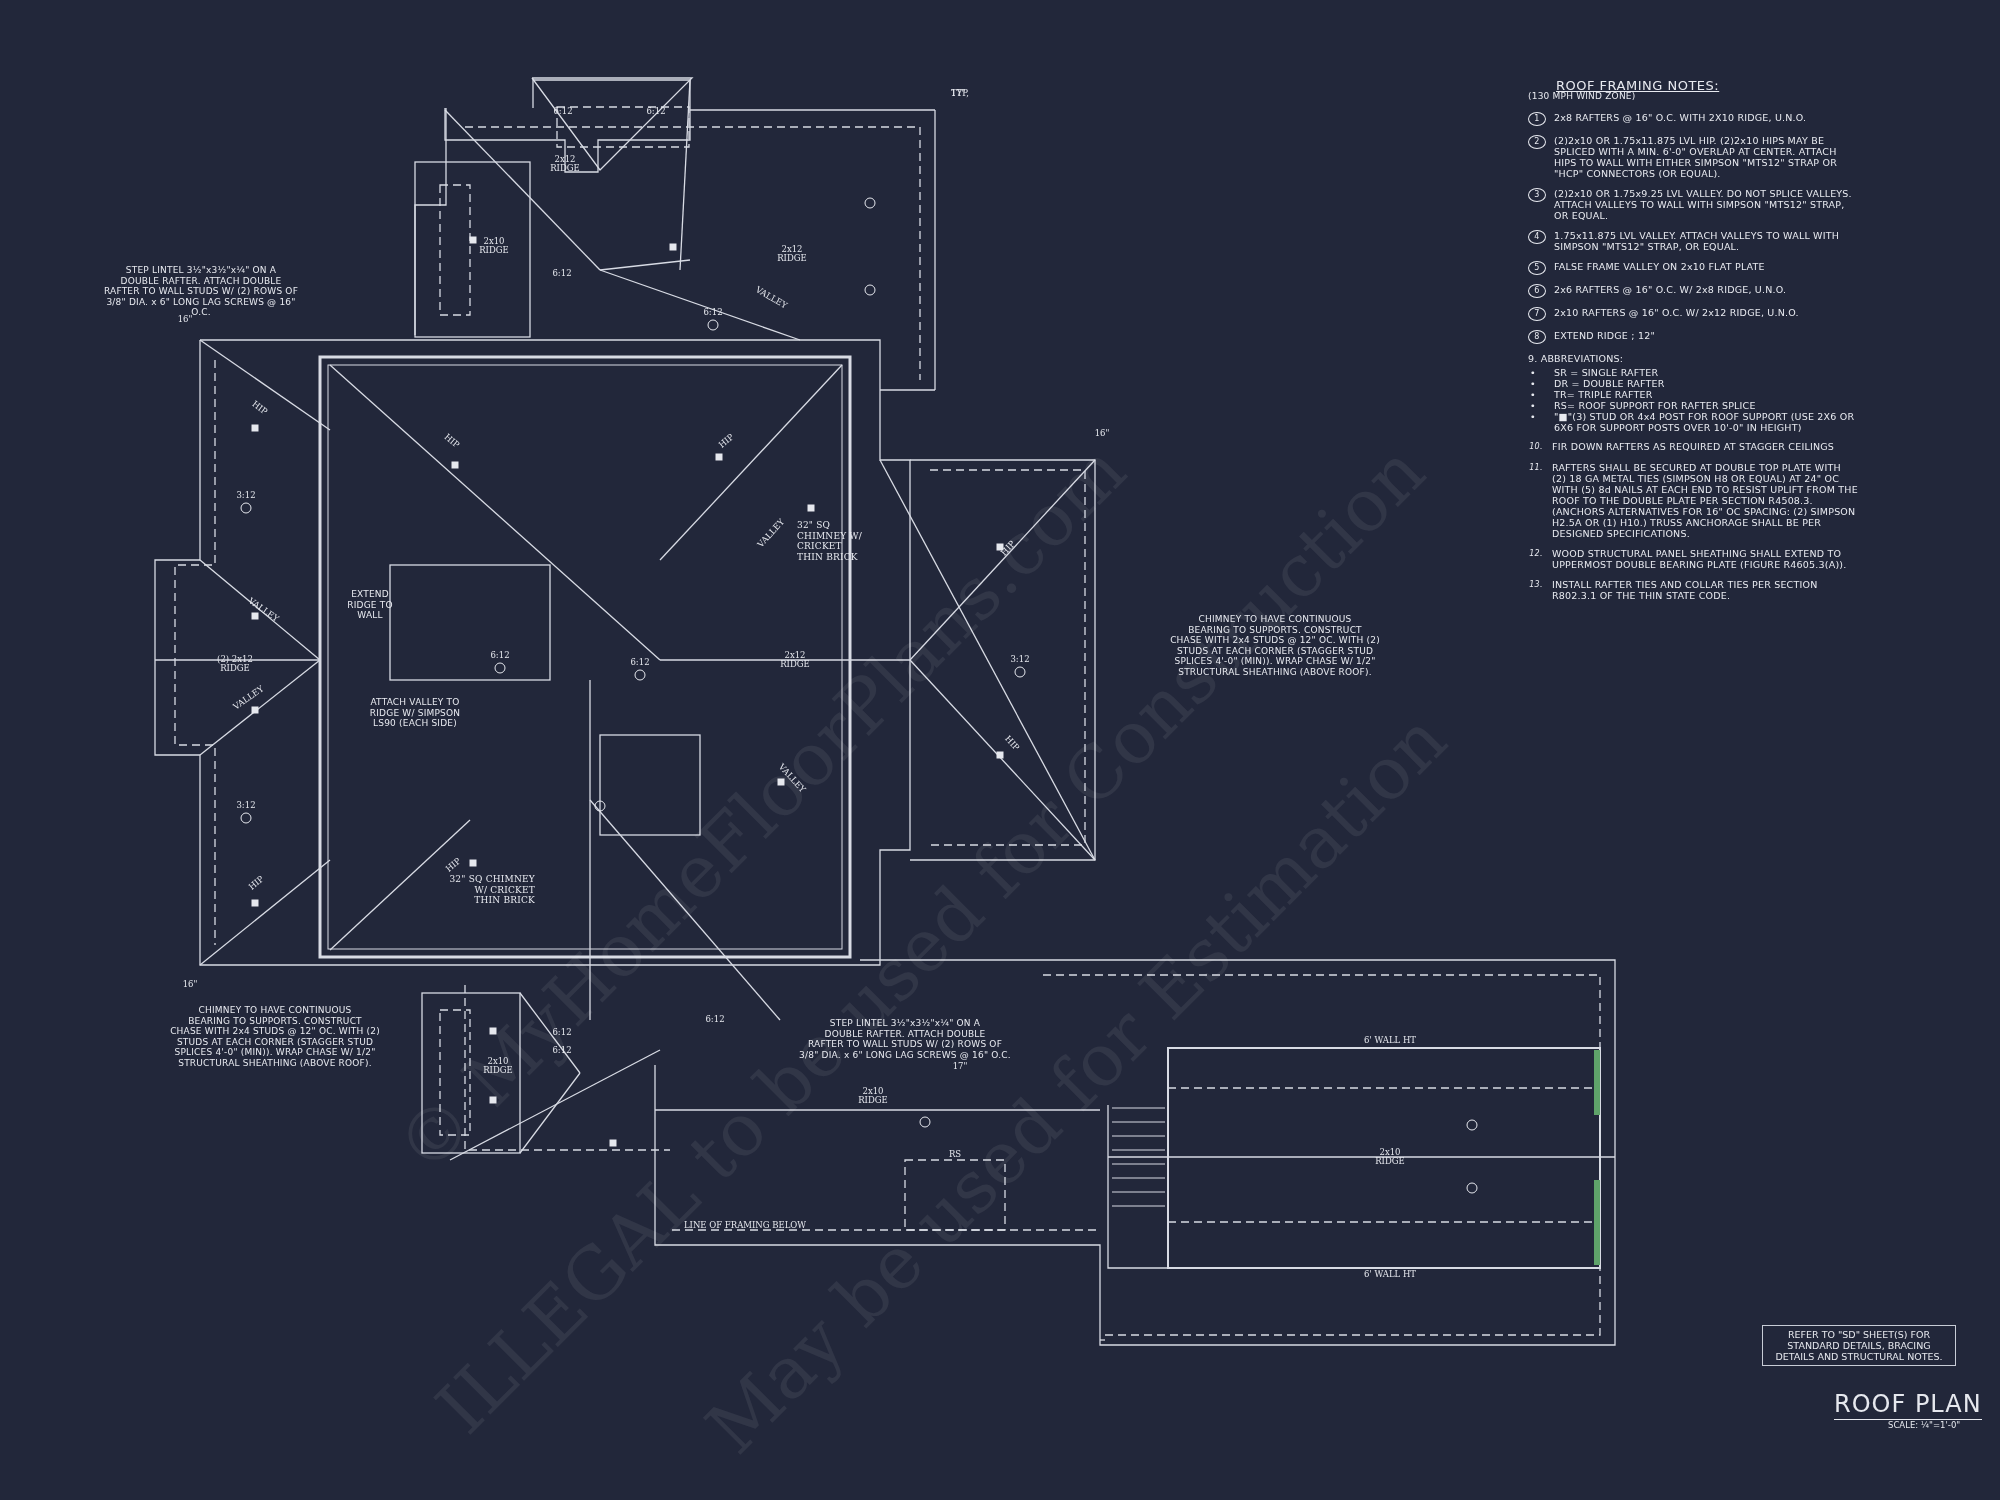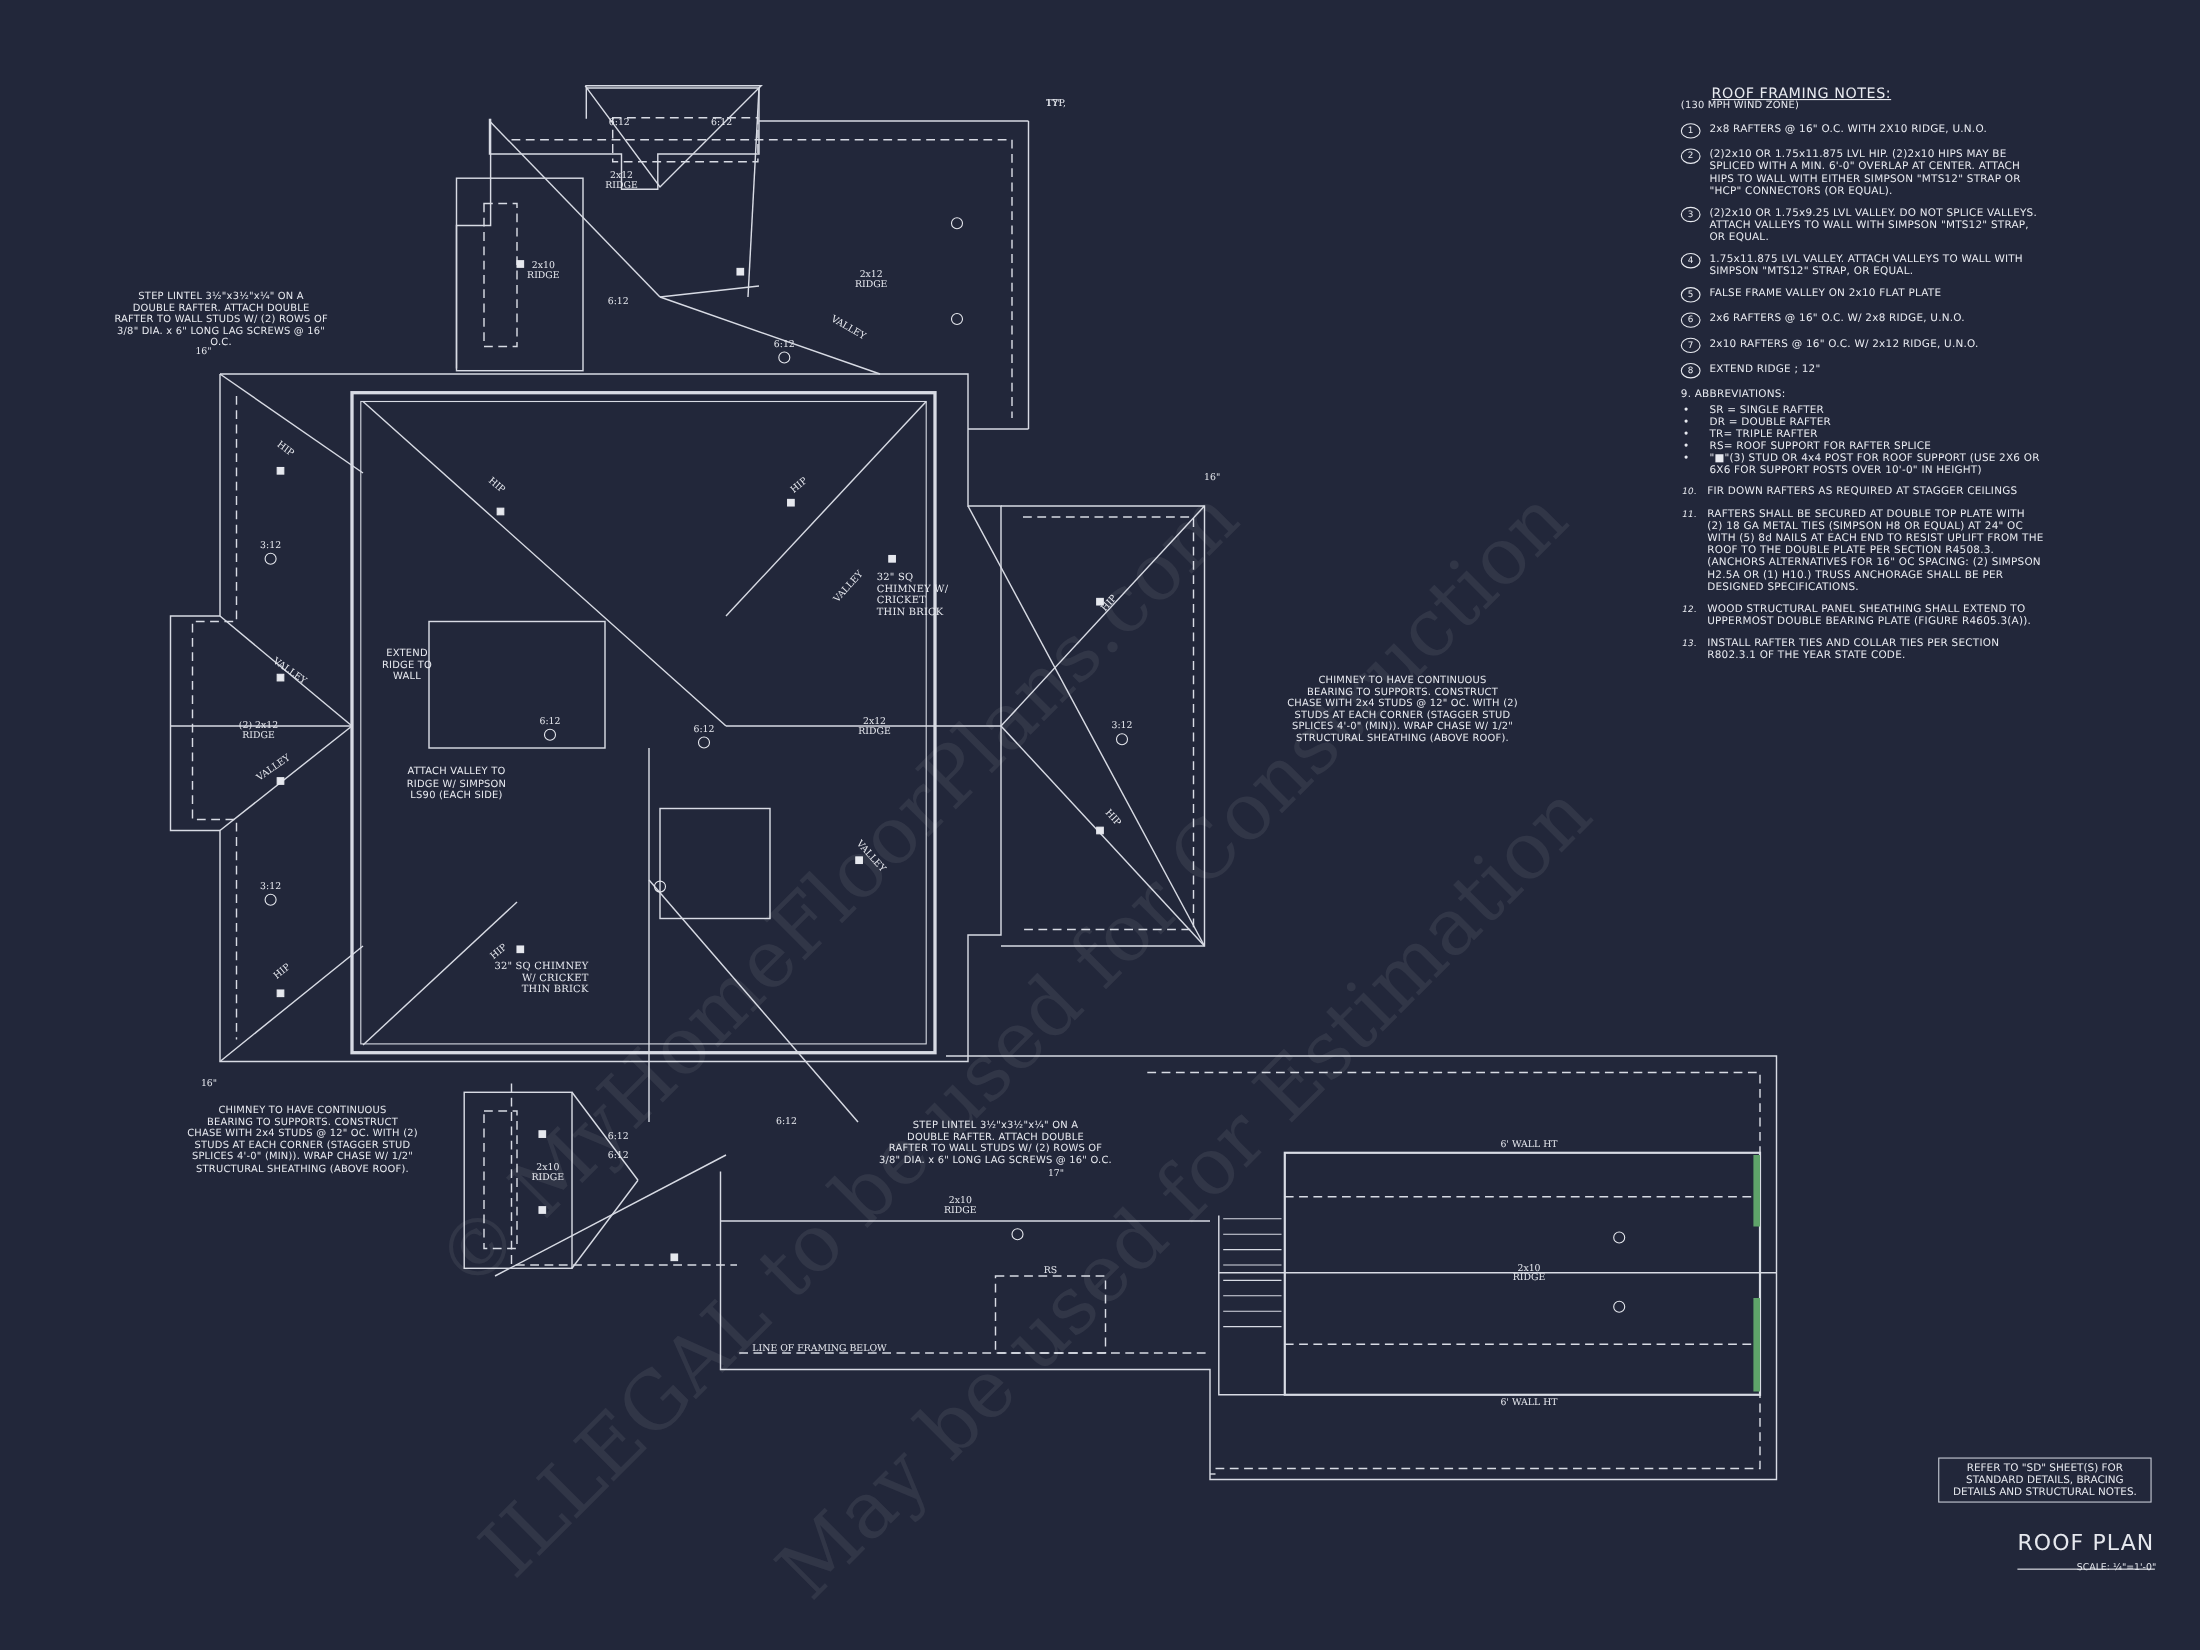--- a/index.html
+++ b/index.html
@@ -10,21 +10,21 @@
   .notes .sub{font-size:9px;margin-bottom:10px;}
   .note{display:flex;margin-bottom:9px;}
   .note .num{width:16px;height:12px;flex:none;border:1px solid #e8eaf0;border-radius:50%;font-size:8px;line-height:12px;text-align:center;margin-right:8px;}
   .note .num.plain{border:none;font-style:italic;}
   .note .txt{flex:1;}
   .abbr{margin:-6px 0 8px 0;}
   .abbr div{display:flex;}
   .abbr div span.b{width:24px;flex:none;text-align:left;padding-left:2px;}
   .callout{position:absolute;font-size:9px;line-height:10.5px;text-align:center;color:#e8eaf0;letter-spacing:0.2px;}
   .refbox{position:absolute;left:1762px;top:1325px;width:184px;border:1.5px solid #c8ccd6;font-size:9.5px;line-height:11px;text-align:center;padding:3px 4px;}
-  .roof-title{position:absolute;left:1834px;top:1390px;font-size:20px;letter-spacing:1px;border-bottom:1.5px solid #e8eaf0;padding-bottom:12px;}
+  .roof-title{position:absolute;left:1834px;top:1390px;font-size:24px;letter-spacing:1px;border-bottom:1.5px solid #e8eaf0;padding-bottom:1px;}
   .scale{position:absolute;left:1888px;top:1420px;font-size:8.5px;}
   .wm{position:absolute;font-family:"DejaVu Serif",serif;color:rgba(255,255,255,0.07);white-space:nowrap;transform-origin:left top;}
 </style>
 </head>
 <body>
 
 <svg id="plan" viewBox="0 0 2000 1500" xmlns="http://www.w3.org/2000/svg">
   <g stroke="#d8dbe4" stroke-width="1.3" fill="none">
 
     <polyline points="200,340 200,560 155,560 155,755 200,755 200,965 880,965 880,850 910,850 910,460 880,460 880,340 200,340"></polyline>
@@ -272,21 +272,21 @@
   <div class="note">
       <span class="num plain">11.</span>
       <span class="txt">RAFTERS SHALL BE SECURED AT DOUBLE TOP PLATE WITH (2) 18 GA METAL TIES (SIMPSON H8 OR EQUAL) AT 24" OC WITH (5) 8d NAILS AT EACH END TO RESIST UPLIFT FROM THE ROOF TO THE DOUBLE PLATE PER SECTION R4508.3. (ANCHORS ALTERNATIVES FOR 16" OC SPACING: (2) SIMPSON H2.5A OR (1) H10.) TRUSS ANCHORAGE SHALL BE PER DESIGNED SPECIFICATIONS.</span>
     </div>
   <div class="note">
       <span class="num plain">12.</span>
       <span class="txt">WOOD STRUCTURAL PANEL SHEATHING SHALL EXTEND TO UPPERMOST DOUBLE BEARING PLATE (FIGURE R4605.3(A)).</span>
     </div>
   <div class="note">
       <span class="num plain">13.</span>
-      <span class="txt">INSTALL RAFTER TIES AND COLLAR TIES PER SECTION R802.3.1 OF THE YEAR STATE CODE.</span>
+      <span class="txt">INSTALL RAFTER TIES AND COLLAR TIES PER SECTION R802.3.1 OF THE THIN STATE CODE.</span>
     </div>
 </div>
 
 <div class="callout" style="left:96px;top:265px;width:210px;">
   <div>STEP LINTEL 3½"x3½"x¼" ON A</div>
   <div>DOUBLE RAFTER. ATTACH DOUBLE</div>
   <div>RAFTER TO WALL STUDS W/ (2) ROWS OF</div>
   <div>3/8" DIA. x 6" LONG LAG SCREWS @ 16" O.C.</div>
 </div>
 <div class="callout" style="left:165px;top:1005px;width:220px;">

